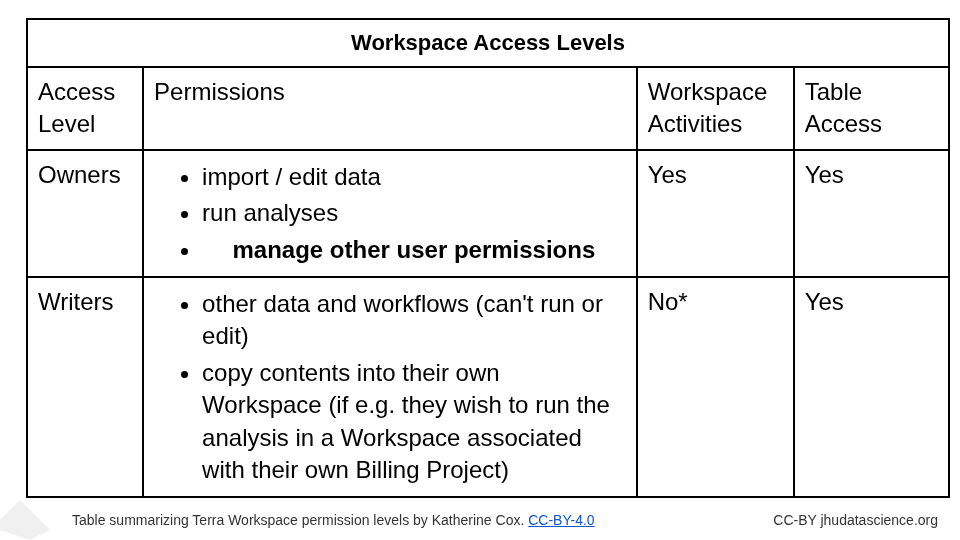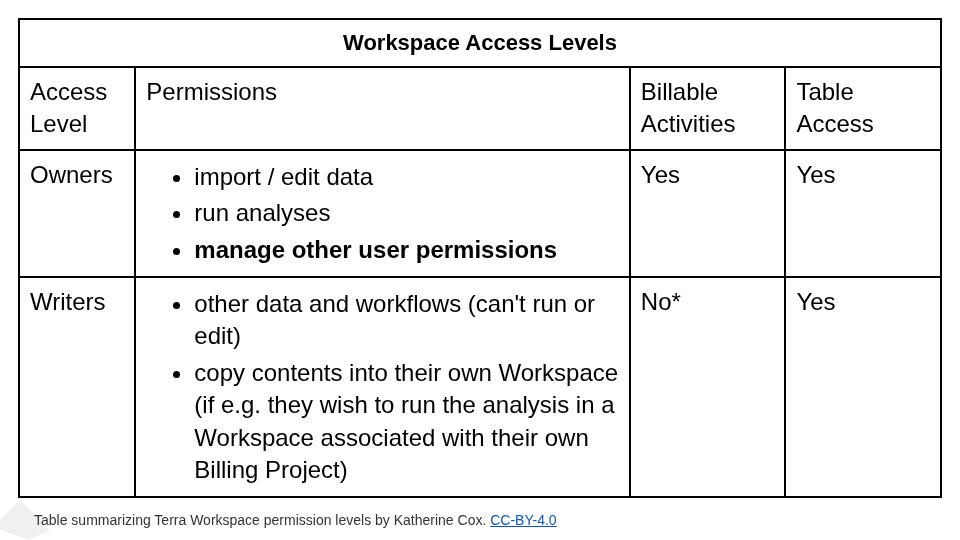--- a/index.html
+++ b/index.html
@@ -11,20 +11,21 @@
       position: relative;
       overflow: hidden;
     }
     .table-wrap {
       padding: 18px 18px 0 18px;
     }
     table {
       width: 100%;
       border-collapse: collapse;
       border: 2px solid #000;
+      margin-left: 8px;
     }
     th.title {
       text-align: center;
       font-weight: bold;
       font-size: 22px;
       border: 2px solid #000;
       padding: 10px 8px;
     }
     th.colhead, td {
       border: 2px solid #000;
@@ -39,27 +40,27 @@
     td.perm { width: 445px; }
     td.bill { width: 140px; }
     td.data { width: 140px; }
     ul.perms {
       list-style: disc;
       padding-left: 48px;
     }
     ul.perms li {
       padding: 2px 0;
     }
-    ul.perms li.bold { font-weight: bold; }
+    ul.perms li.bold { font-weight: bold; text-align: center; }
     .footer {
       position: absolute;
       bottom: 12px;
       left: 0;
       right: 0;
-      padding: 0 22px 0 34px;
+      padding: 0 22px 0 72px;
       display: flex;
       justify-content: space-between;
       align-items: flex-end;
       font-size: 14px;
       color: #333;
     }
     .footer .link {
       color: #1155cc;
       text-decoration: underline;
       cursor: pointer;
@@ -79,21 +80,21 @@
 
 <div class="table-wrap">
   <table>
     <thead>
       <tr>
         <th class="title" colspan="4">Workspace Access Levels</th>
       </tr>
       <tr>
         <th class="colhead" style="width:100px">Access Level</th>
         <th class="colhead">Permissions</th>
-        <th class="colhead" style="width:140px">Billable Activities</th>
+        <th class="colhead" style="width:140px">Workspace Activities</th>
         <th class="colhead" style="width:140px">Table Access</th>
       </tr>
     </thead>
     <tbody>
         <tr>
           <td class="level">Owners</td>
           <td class="perm">
             <ul class="perms">
               <li>import / edit data</li>
               <li>run analyses</li>
@@ -121,13 +122,14 @@
 <div class="glyph">
   <svg viewBox="0 0 50 50">
       <polygon points="0,30 20,10 50,40 30,50 0,40" fill="#888"></polygon>
     </svg>
 </div>
 
 <div class="footer">
   <div>
     <span>Table summarizing Terra Workspace permission levels by Katherine Cox.  </span><span class="link">CC-BY-4.0</span>
   </div>
+  <div>CC-BY  jhudatascience.org</div>
 </div>
 
 </body></html>

